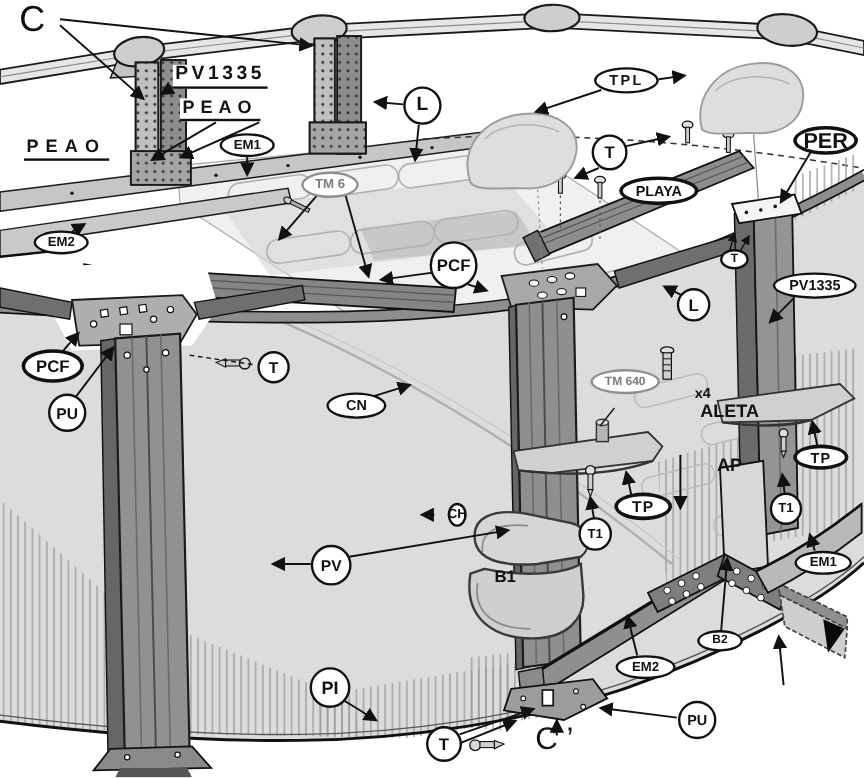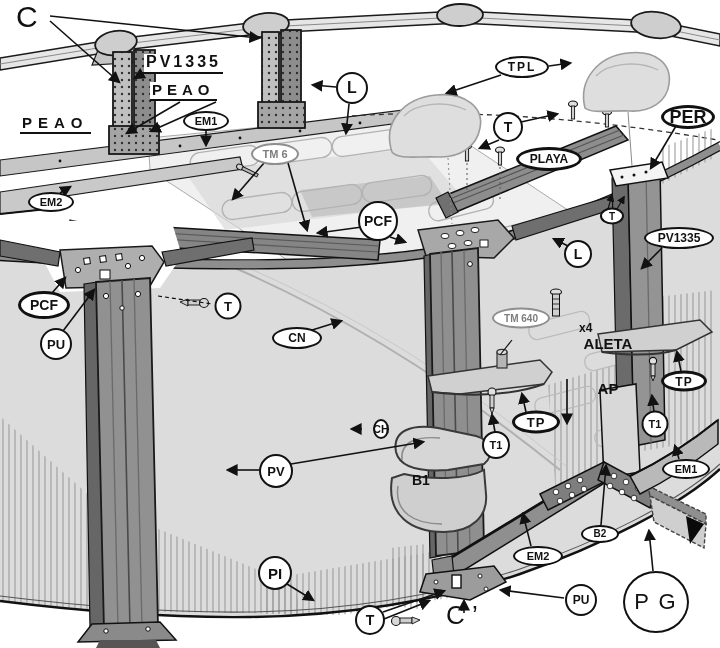--- a/index.html
+++ b/index.html
@@ -422,19 +422,18 @@
 <div class="lbl oval heavy" style="left:536px;top:422px;width:48px;height:23px;font-size:13px;letter-spacing:1px;">TP</div>
 <div class="lbl circle" style="left:496px;top:445px;width:28px;height:28px;font-size:11px;">T1</div>
 <div class="lbl oval" style="left:381px;top:429px;width:16px;height:20px;font-size:11px;">CH</div>
 <div class="lbl circle" style="left:276px;top:471px;width:34px;height:34px;font-size:13px;">PV</div>
 <div class="lbl circle" style="left:275px;top:573px;width:34px;height:34px;font-size:15px;">PI</div>
 <div class="lbl circle" style="left:370px;top:620px;width:30px;height:30px;font-size:14px;">T</div>
 <div class="txt" style="left:412px;top:473px;font-size:14px;font-weight:bold;">B1</div>
 <div class="lbl oval" style="left:538px;top:556px;width:50px;height:20px;font-size:11px;">EM2</div>
 <div class="lbl oval" style="left:600px;top:534px;width:38px;height:18px;font-size:10px;text-align:right;">B2</div>
 <div class="lbl circle" style="left:581px;top:600px;width:32px;height:32px;font-size:12px;">PU</div>
-<div class="lbl circle thin" style="left:656px;top:602px;width:66px;height:62px;font-size:22px;letter-spacing:2px;">P G</div>
 <div class="txt" style="left:446px;top:602px;font-size:26px;">C ’</div>
 <div class="lbl oval heavy" style="left:684px;top:381px;width:46px;height:21px;font-size:12px;letter-spacing:1px;">TP</div>
 <div class="lbl circle" style="left:655px;top:424px;width:27px;height:27px;font-size:11px;">T1</div>
 <div class="lbl oval" style="left:686px;top:469px;width:48px;height:20px;font-size:11px;">EM1</div>
 
 </div>
 
 </body></html>

